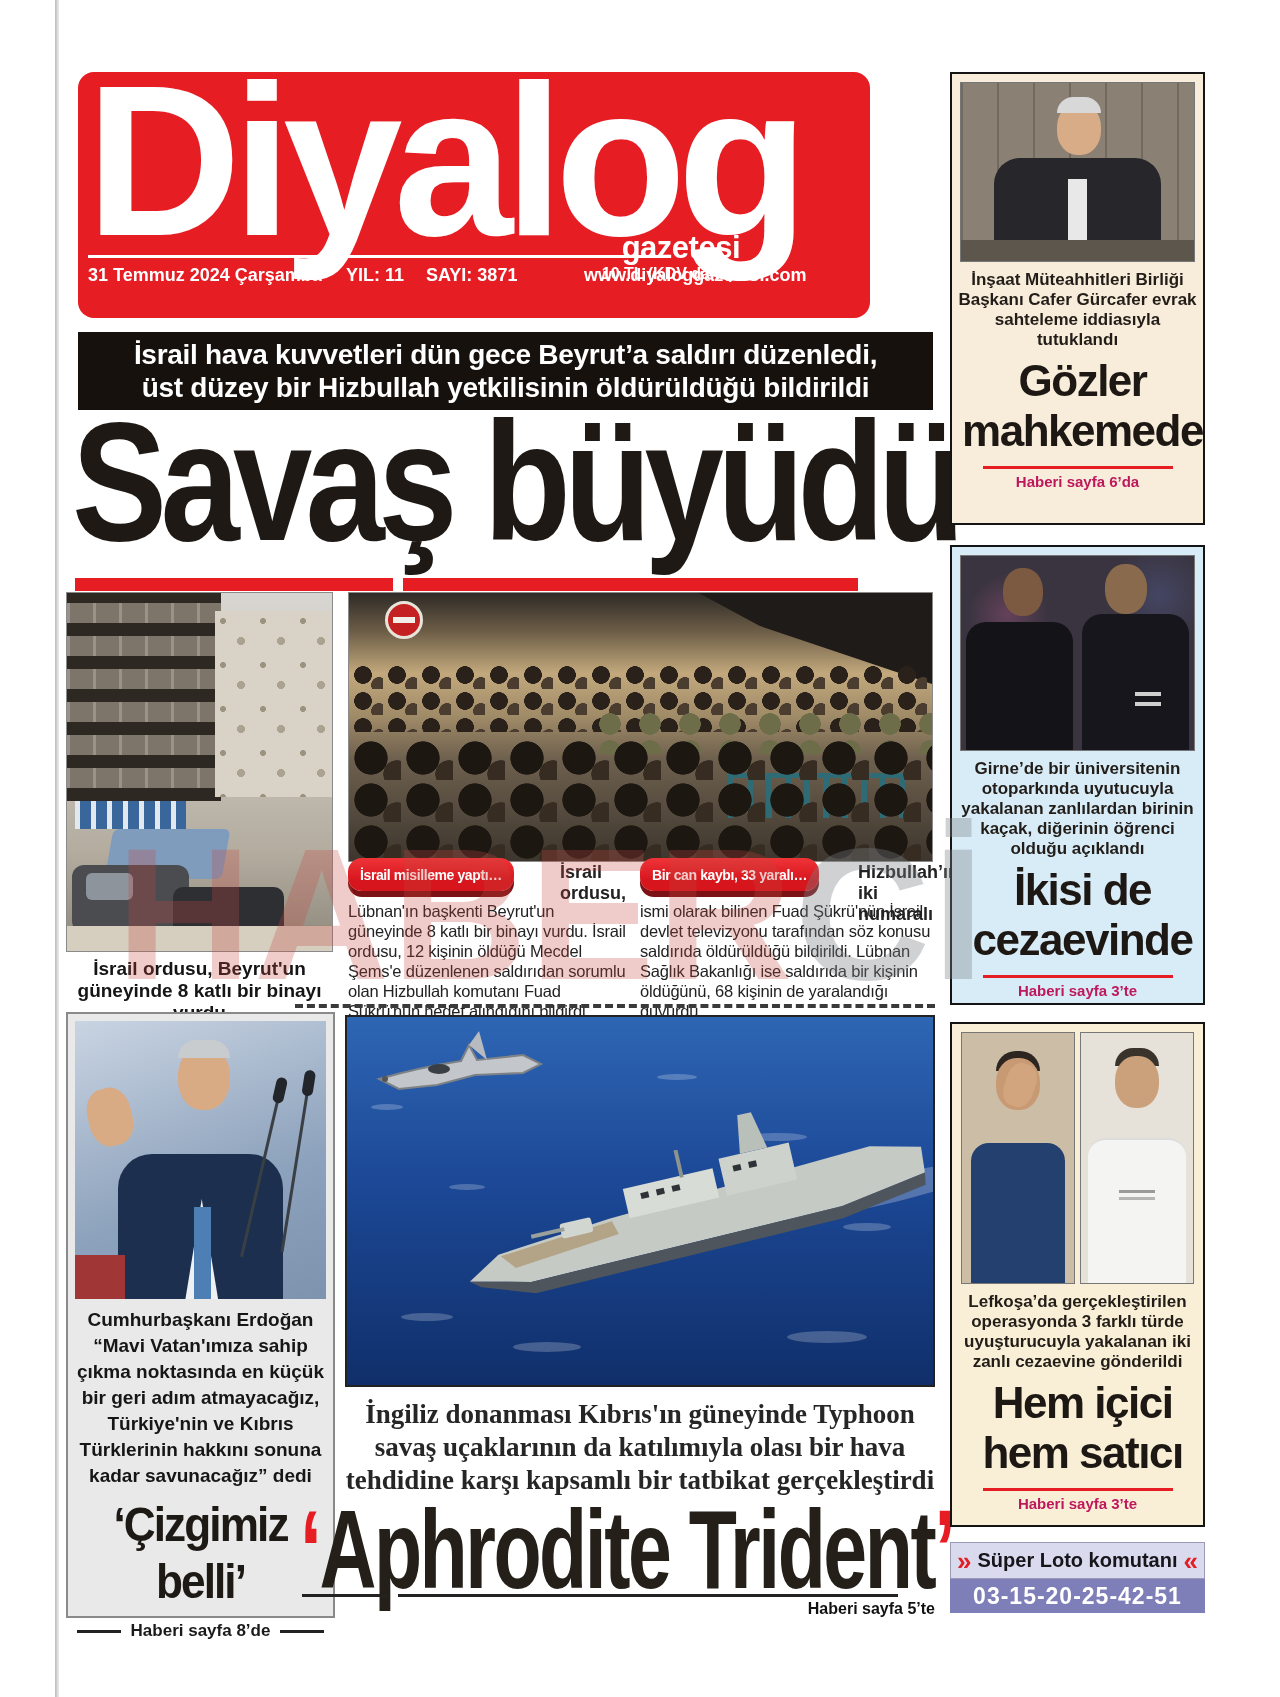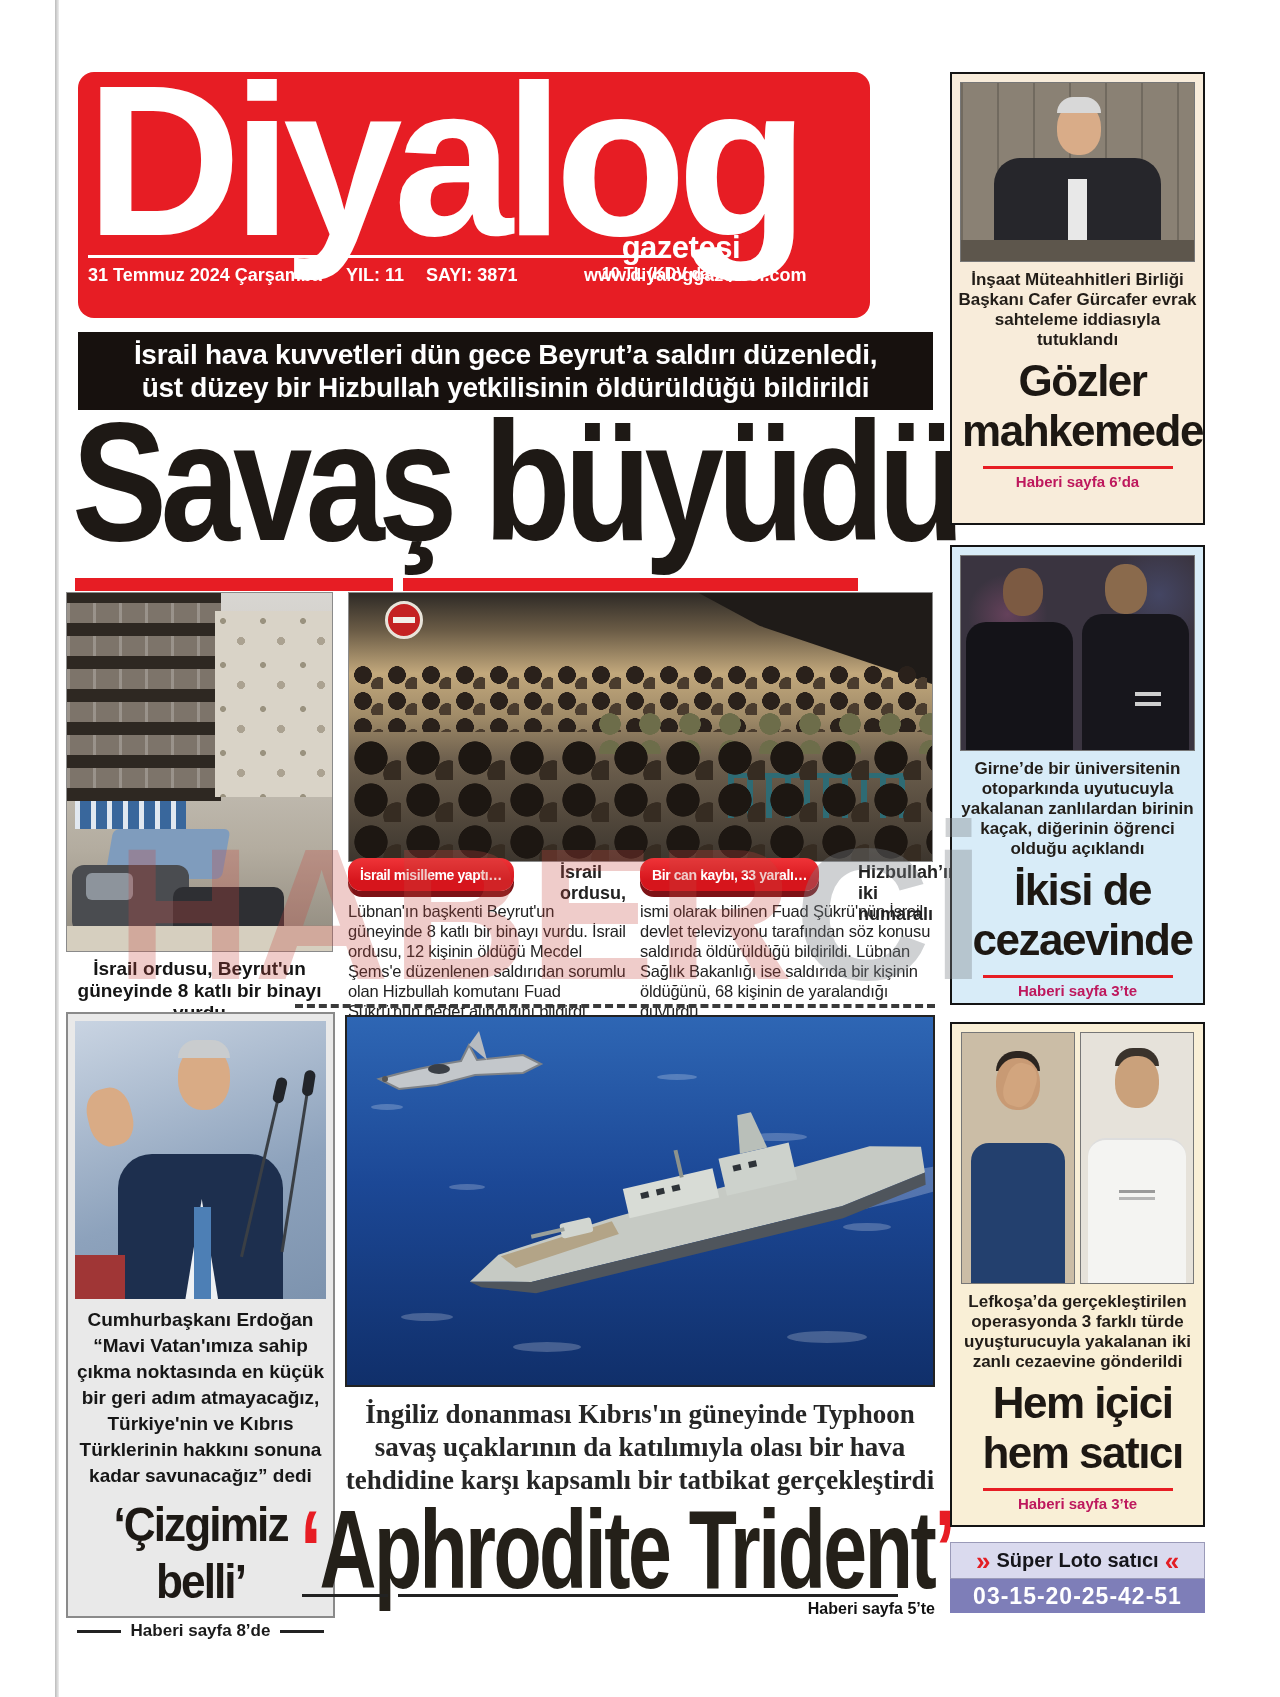--- a/index.html
+++ b/index.html
@@ -388,19 +388,19 @@
   </div>
   <div class="sb-intro">Lefkoşa’da gerçekleştirilen operasyonda 3 farklı türde uyuşturucuyla yakalanan iki zanlı cezaevine gönderildi</div>
   <div class="sb-head">Hem içici hem satıcı</div>
   <div class="redrule"></div>
   <div class="sb-ref">Haberi sayfa 3’te</div>
 </div>
 
 <div class="loto">
   <div class="loto-top">
     <span class="loto-chev">»</span>
-    <span class="loto-title">Süper Loto satıcı</span>
+    <span class="loto-title">Süper Loto komutanı</span>
     <span class="loto-chev">«</span>
   </div>
   <div class="loto-band">03-15-20-25-42-51</div>
 </div>
 
 <div class="abs watermark"><span class="w1">HABER</span><span class="w2">Cİ</span></div>
 
 </body></html>

